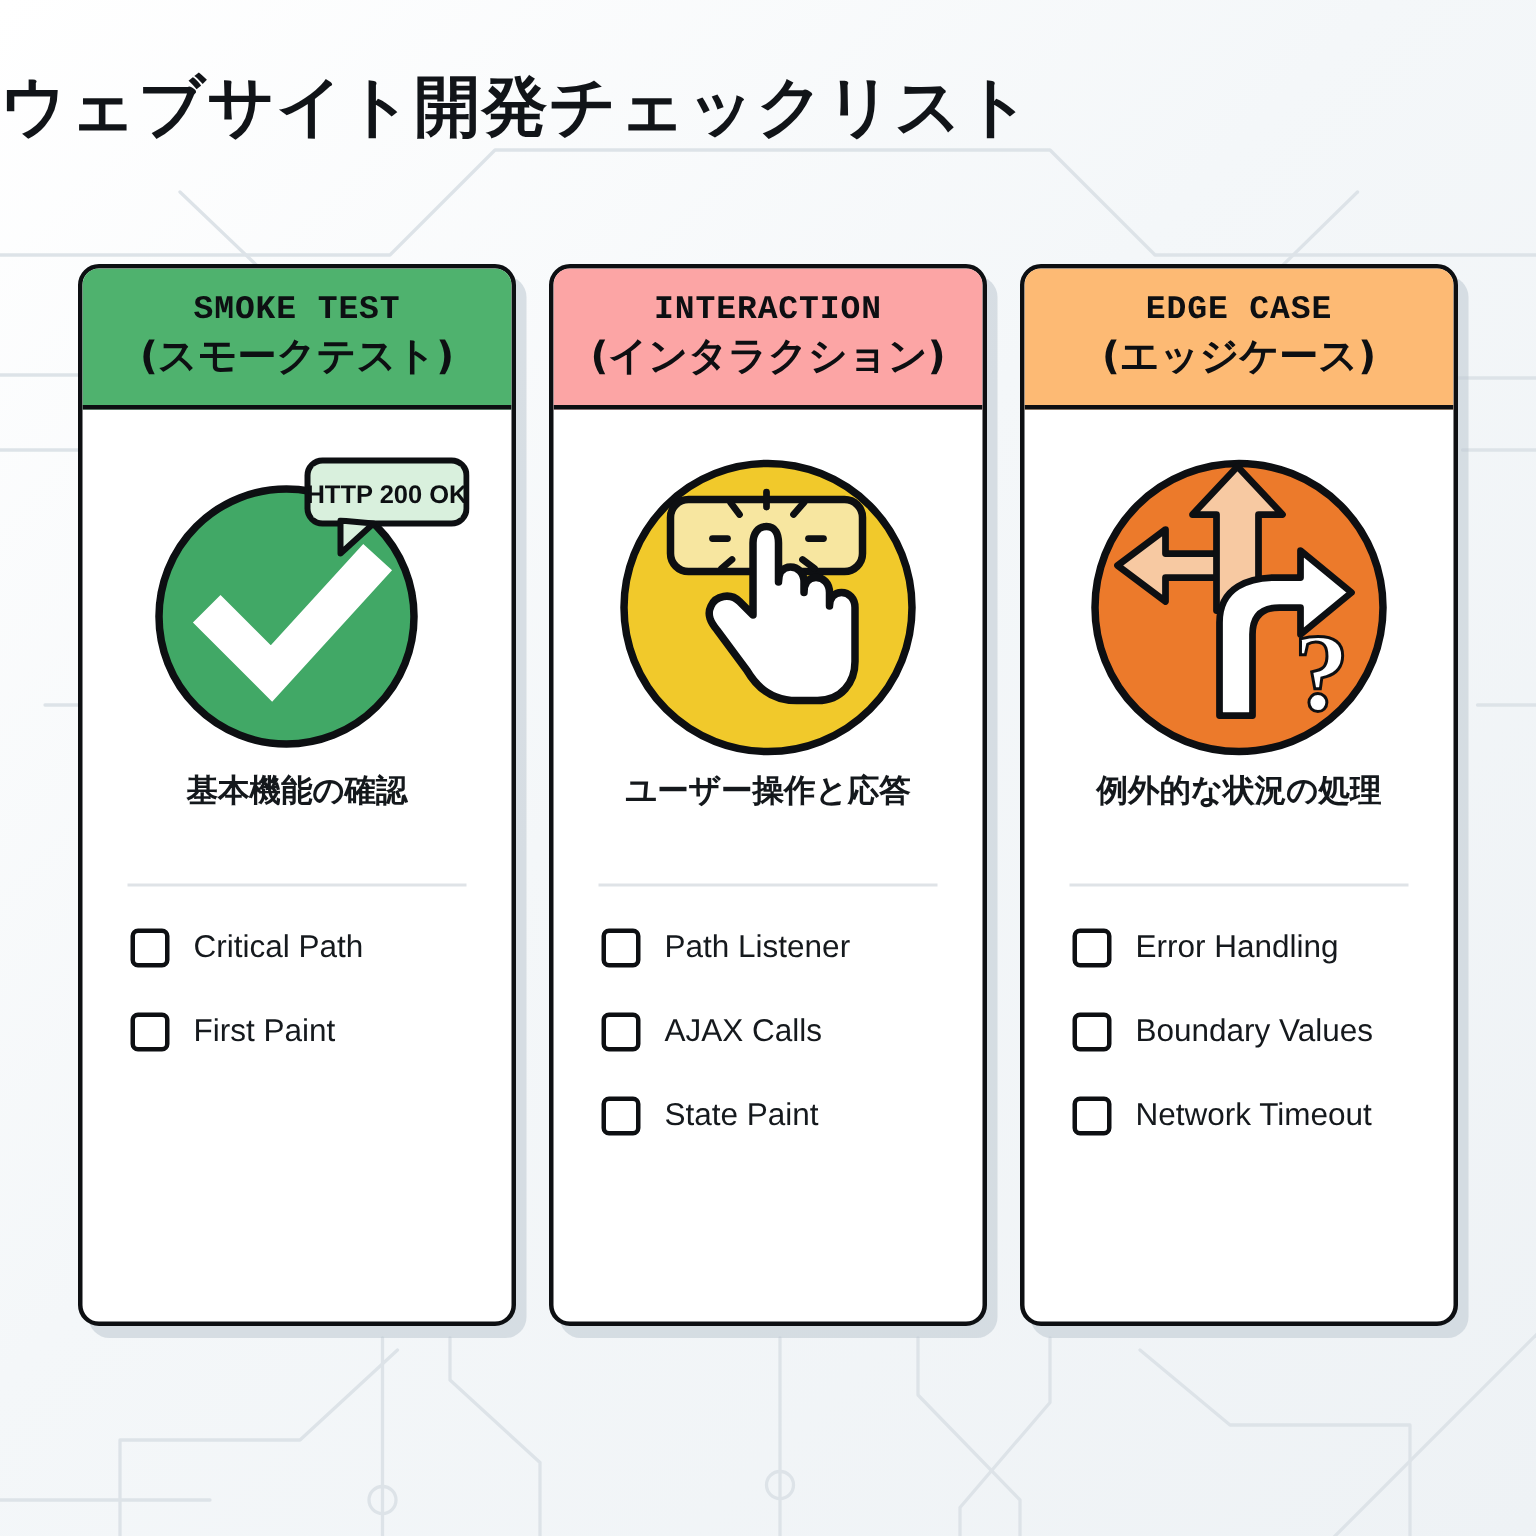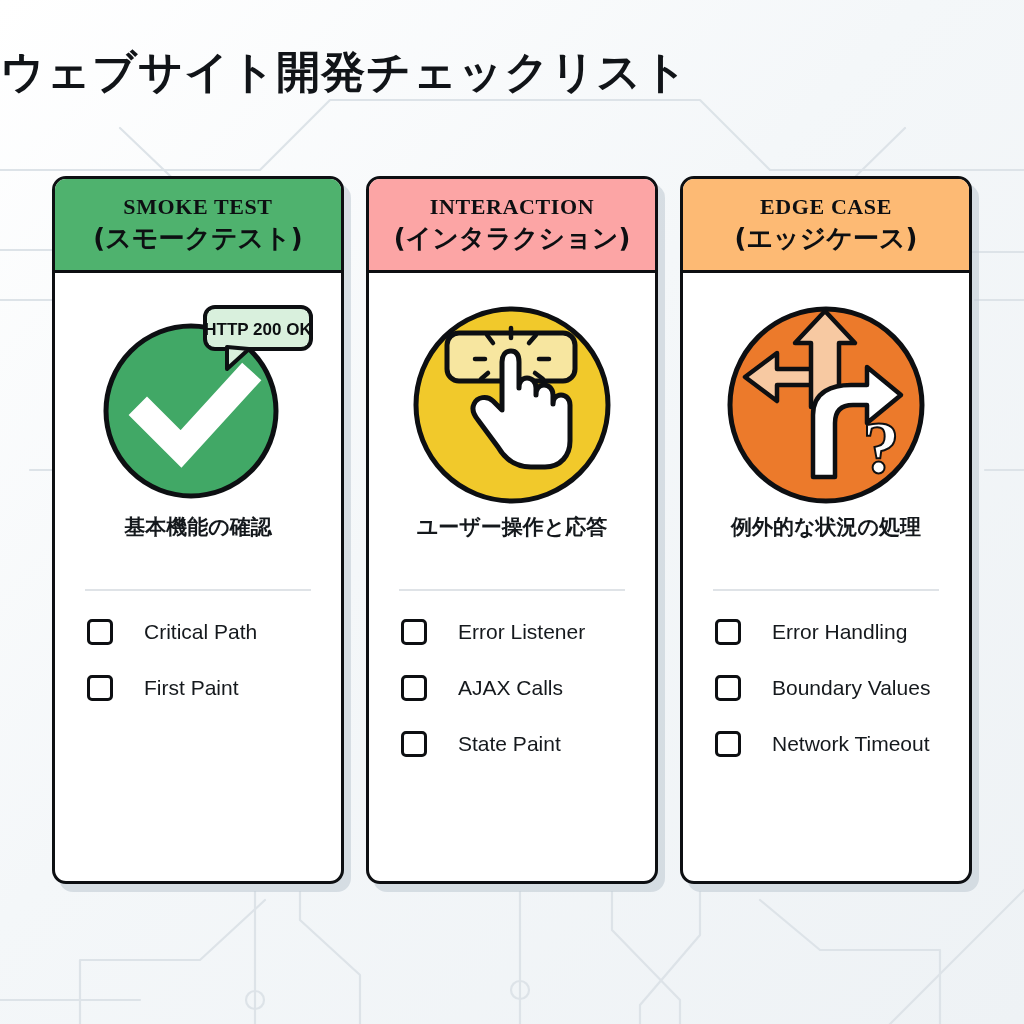--- a/index.html
+++ b/index.html
@@ -74,21 +74,21 @@
     align-items: center;
     justify-content: center;
     gap: 1px;
     flex: none;
   }
   .card-header .hdr-en {
     font-size: 22px;
     font-weight: bold;
     letter-spacing: 0.6px;
     color: #0d0f12;
-    font-family: Liberation Serif, serif;
+    font-family: Liberation Mono, monospace;
   }
   .card-header .hdr-ja {
     font-size: 26px;
     font-weight: bold;
     color: #0d0f12;
     font-family: "DejaVu Sans", sans-serif;
   }
 
   .card-body {
     flex: 1;
@@ -132,21 +132,21 @@
     padding-left: 12px;
     display: flex;
     flex-direction: column;
     gap: 30px;
     flex: none;
   }
 
   .check-row {
     display: flex;
     align-items: center;
-    gap: 31px;
+    gap: 16px;
   }
   .checkbox {
     width: 26px;
     height: 26px;
     border: 3px solid #0d0f12;
     border-radius: 5px;
     background: #fff;
     flex: none;
   }
   .check-label {
@@ -273,21 +273,21 @@
                    C 122 61 120 56 114 56 Z" fill="#ffffff" stroke="#0d0f12" stroke-width="5" stroke-linejoin="round"></path>
         </svg>
       </div>
 
       <div class="subtitle-ja">ユーザー操作と応答</div>
       <div class="divider"></div>
 
       <div class="checklist">
         <div class="check-row">
           <div class="checkbox"></div>
-          <div class="check-label">Error Listener</div>
+          <div class="check-label">Path Listener</div>
         </div>
         <div class="check-row">
           <div class="checkbox"></div>
           <div class="check-label">AJAX Calls</div>
         </div>
         <div class="check-row">
           <div class="checkbox"></div>
           <div class="check-label">State Paint</div>
         </div>
       </div>

